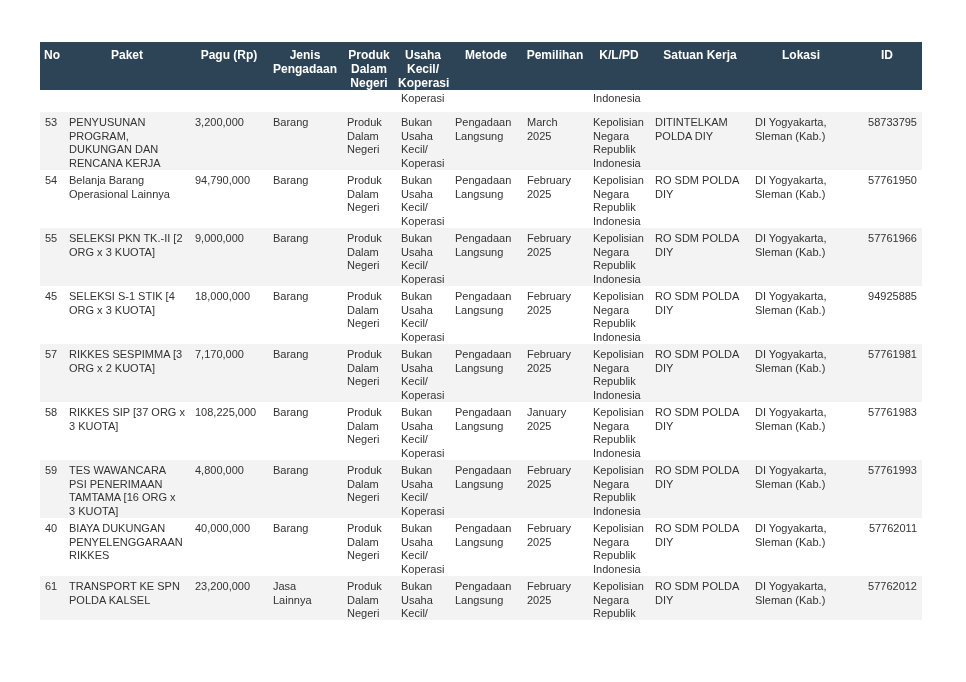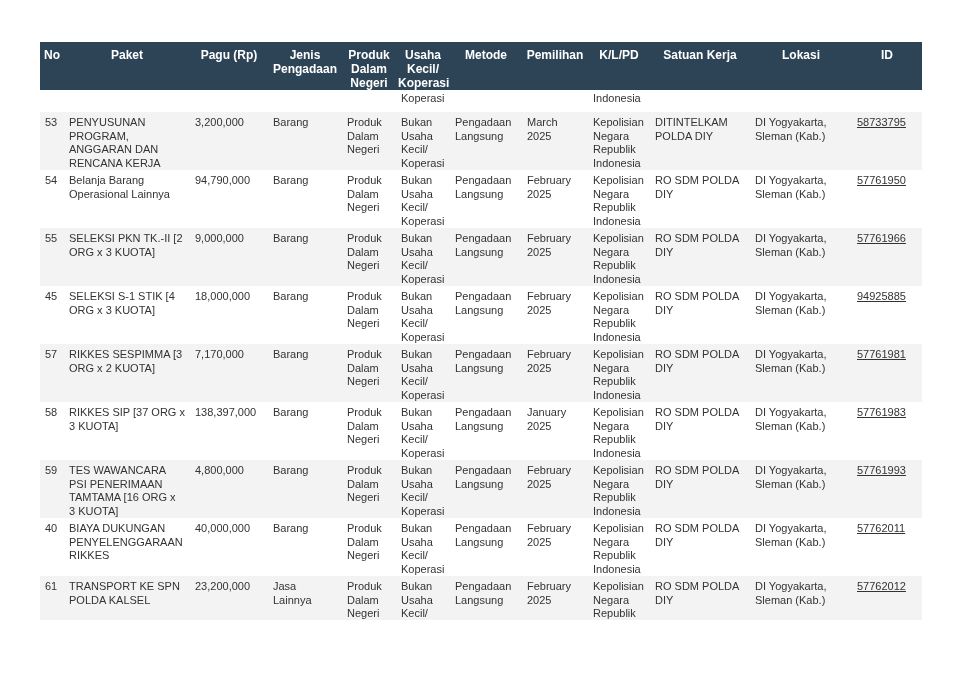--- a/index.html
+++ b/index.html
@@ -28,21 +28,21 @@
   }
   td{
     font-size:11px;line-height:13.5px;color:var(--body-text);
     vertical-align:top;padding:4px 5px 0 5px;white-space:pre;
     box-sizing:border-box;overflow:hidden;
   }
   tr.data-row{height:58px;background:var(--plain);}
   tr.data-row.stripe{background:var(--stripe);margin-top:45px;}
   tr.partial-row{height:22px;background:var(--plain);}
   tr.partial-row td{padding-top:2px;}
-  td.align-right{text-decoration:underline;}
+  td.align-right{text-align:right;}
 </style>
 </head>
 <body>
 
 <div class="table-clip">
   <table id="proc-table">
       <colgroup>
         <col style="width: 24px;">
         <col style="width: 126px;">
         <col style="width: 78px;">
@@ -89,21 +89,21 @@
           <td></td>
           <td>Indonesia</td>
           <td></td>
           <td></td>
           <td class="align-right"></td>
         </tr>
         <tr class="data-row stripe">
           <td>53</td>
           <td>PENYUSUNAN
 PROGRAM,
-ANGGARAN DAN
+DUKUNGAN DAN
 RENCANA KERJA</td>
           <td>3,200,000</td>
           <td>Barang</td>
           <td>Produk
 Dalam
 Negeri</td>
           <td>Bukan
 Usaha
 Kecil/
 Koperasi</td>
@@ -226,21 +226,21 @@
           <td>RO SDM POLDA
 DIY</td>
           <td>DI Yogyakarta,
 Sleman (Kab.)</td>
           <td class="align-right">57761981</td>
         </tr>
         <tr class="data-row">
           <td>58</td>
           <td>RIKKES SIP [37 ORG x
 3 KUOTA]</td>
-          <td>138,397,000</td>
+          <td>108,225,000</td>
           <td>Barang</td>
           <td>Produk
 Dalam
 Negeri</td>
           <td>Bukan
 Usaha
 Kecil/
 Koperasi</td>
           <td>Pengadaan
 Langsung</td>

